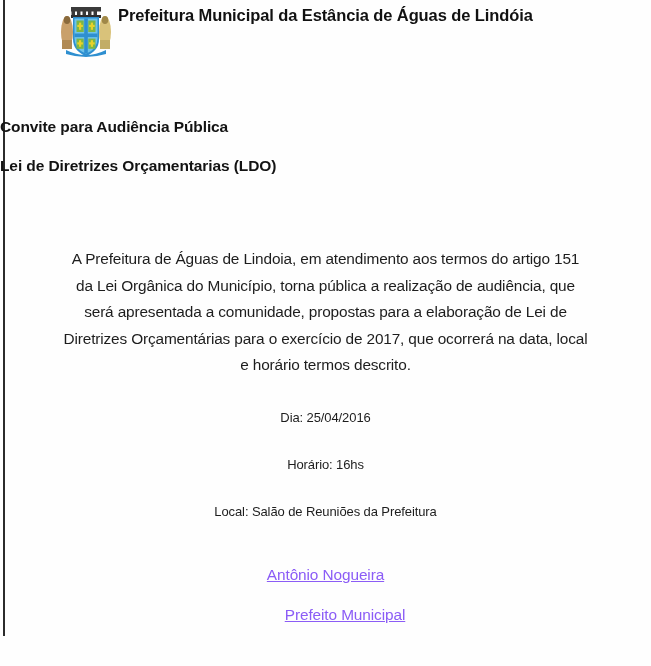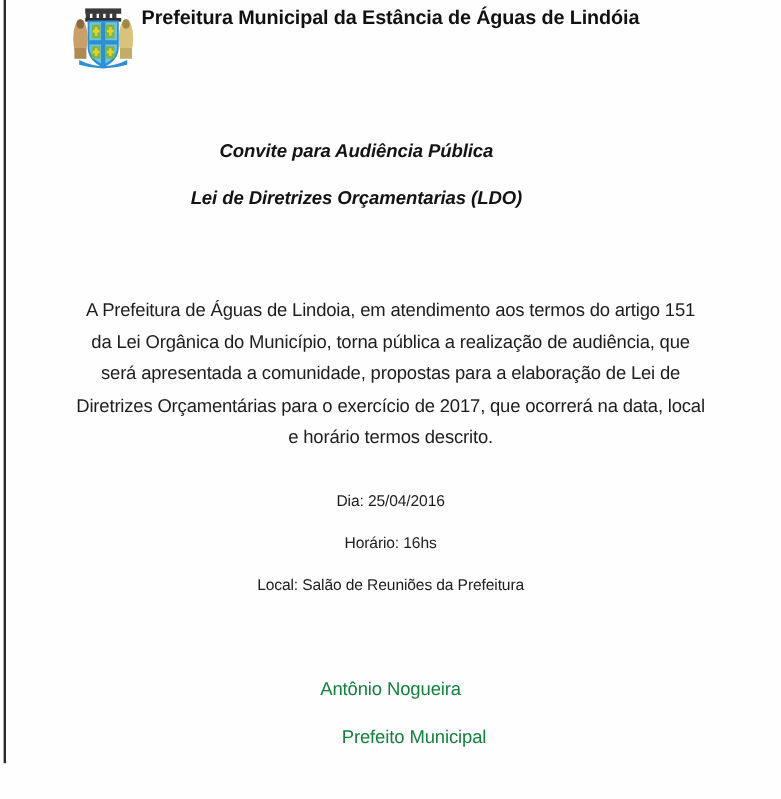--- a/index.html
+++ b/index.html
@@ -55,22 +55,20 @@
     color: #111111;
     padding-bottom: 2px;
   }
 
   
   .title-block {
     position: absolute;
     left: 0;
     top: 118px;
     width: 594px;
-    text-align: center;
-    font-style: italic;
   }
   .title-line {
     font-size: 15.5px;
     font-weight: bold;
     color: #131313;
     letter-spacing: -0.1px;
   }
   .title-line.second { margin-top: 21px; }
 
   
@@ -95,34 +93,35 @@
     left: 0;
     top: 410px;
     width: 651px;
     text-align: center;
   }
   .detail-line {
     font-size: 13px;
     color: #1d1d1d;
     letter-spacing: -0.1px;
   }
-  .detail-line + .detail-line { margin-top: 20px; }
+  .detail-line + .detail-line { margin-top: 32px; }
 
   
   .signature-block {
     position: absolute;
     left: 0;
     top: 566px;
     width: 651px;
     text-align: center;
   }
   .signature-line {
     font-size: 15.4px;
-    color: #15803d;
-    letter-spacing: -0.1px;
+    color: #8b5cf6;
+    letter-spacing: -0.1px;
+    text-decoration: underline;
   }
   .signature-line + .signature-line { margin-top: 22px; padding-left: 39px; }
 </style>
 </head>
 <body>
 
 <div id="page">
 
   <div id="left-rule"></div>
 

